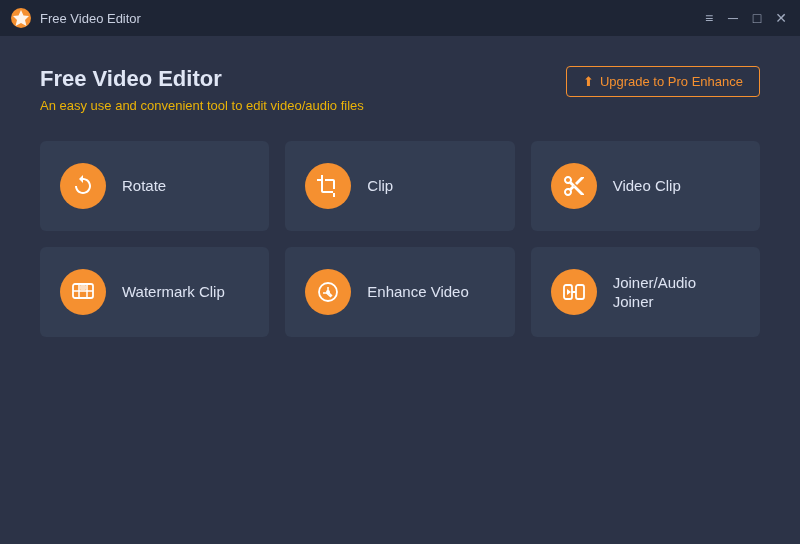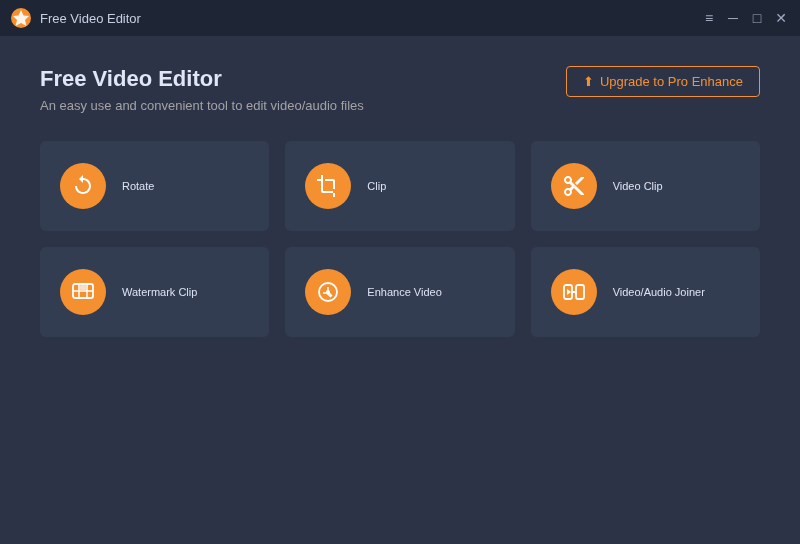--- a/index.html
+++ b/index.html
@@ -71,21 +71,21 @@
 
     .app-title {
       font-size: 22px;
       font-weight: 600;
       color: #e0e6f5;
       margin-bottom: 6px;
     }
 
     .app-subtitle {
       font-size: 13px;
-      color: #a3a3a3;
+      color: #eab308;
     }
 
     .upgrade-btn {
       background: transparent;
       border: 1.5px solid #f59030;
       color: #f59030;
       padding: 7px 16px;
       border-radius: 4px;
       font-size: 13px;
       cursor: pointer;
@@ -121,21 +121,21 @@
       border-radius: 50%;
       background: #f59030;
       display: flex;
       align-items: center;
       justify-content: center;
       flex-shrink: 0;
       font-size: 20px;
     }
 
     .feature-label {
-      font-size: 11px;
+      font-size: 15px;
       font-weight: 500;
       color: #dde3f2;
       line-height: 1.3;
     }
 
     
     .icon-svg {
       width: 24px;
       height: 24px;
       fill: white;
@@ -230,18 +230,18 @@
 
     <div class="feature-card">
       <div class="feature-icon-circle">
         <svg class="icon-svg" viewBox="0 0 24 24">
           <rect x="2" y="5" width="8" height="14" rx="2" fill="none" stroke="white" stroke-width="1.8"></rect>
           <rect x="14" y="5" width="8" height="14" rx="2" fill="none" stroke="white" stroke-width="1.8"></rect>
           <line x1="10" y1="12" x2="14" y2="12" stroke="white" stroke-width="2"></line>
           <polygon points="5,9 9,12 5,15" fill="white"></polygon>
         </svg>
       </div>
-      <span class="feature-label">Video/Audio Joiner</span>
+      <span class="feature-label">Joiner/Audio Joiner</span>
     </div>
 
 
   </div>
 </div>
 
 </body></html>

